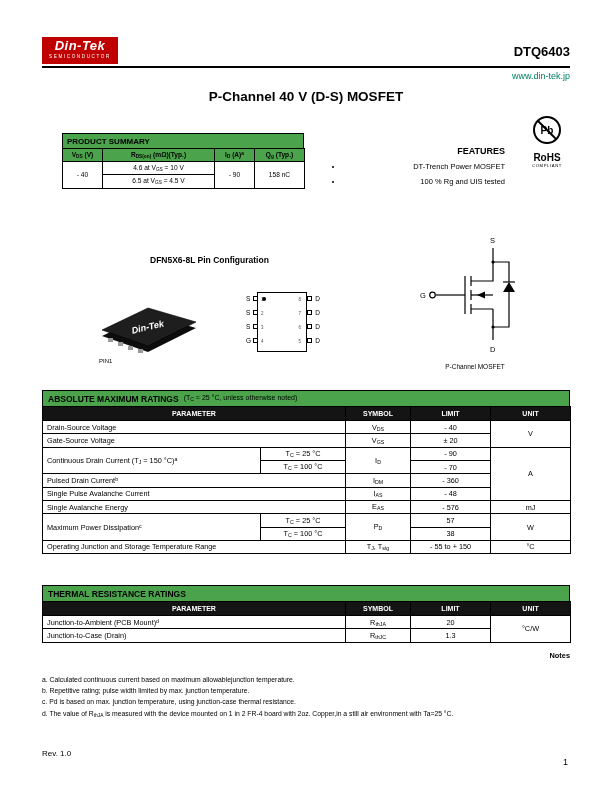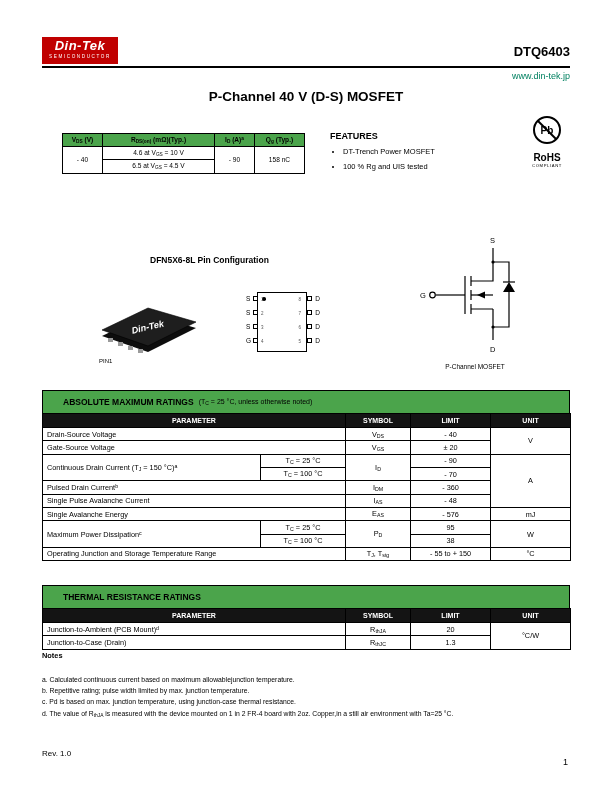--- a/index.html
+++ b/index.html
@@ -20,21 +20,21 @@
 
   
   .product-summary { position:absolute; left:62px; top:133px; width:242px; }
   .ps-title { background:#4ba44b; border:1px solid #000; border-bottom:none; font-size:8px; font-weight:bold; padding:2.5px 4px; }
   .ps-table { width:100%; border-collapse:collapse; table-layout:fixed; }
   .ps-table th, .ps-table td { border:1px solid #000; font-size:6.6px; text-align:center; padding:2px 1px; }
   .ps-table th { background:#4ba44b; font-weight:bold; }
   .ps-table td { height:13px; }
 
   
-  .features { position:absolute; left:330px; top:131px; width:175px; }
+  .features { position:absolute; left:330px; top:146px; width:175px;text-align:right; }
   .applications { position:absolute; left:330px; top:188px; width:175px; }
   .section-heading { font-size:9px; font-weight:bold; margin-bottom:6px; }
   .bullet-list { list-style:disc; padding-left:13px; }
   .bullet-list li { font-size:7.5px; margin-bottom:6px; }
   .sub-item { font-size:7.5px; padding-left:22px; margin-top:2px; }
 
   
   .rohs { position:absolute; left:522px; top:114px; width:50px; text-align:center; }
   .rohs-name { font-size:10px; font-weight:bold; margin-top:2px; }
   .rohs-compliant { font-size:4.2px; letter-spacing:0.6px; }
@@ -56,32 +56,32 @@
   .pd-rlabel { right:2px; top:0; }
 
   
   .mosfet-symbol { position:absolute; left:415px; top:232px; }
   .mosfet-caption { position:absolute; left:400px; top:363px; width:150px; text-align:center; font-size:6.5px; }
 
   
   .ratings-block { position:absolute; left:42px; width:528px; }
   .abs-max { top:390px; }
   .thermal { top:585px; }
-  .rt-title { background:#4ba44b; border:1px solid #000; border-bottom:none; height:23px; display:flex; align-items:center; padding:0 20px; }
+  .rt-title { background:#4ba44b; border:1px solid #000; border-bottom:none; height:16px; display:flex; align-items:center; padding:0 5px; }
   .rt-title-text { font-size:8.5px; font-weight:bold; }
   .rt-title-cond { font-size:7px; margin-left:5px; }
   .rt-table { width:100%; border-collapse:collapse; table-layout:fixed;padding-left:21px; }
   .rt-table th { background:#141414; color:#fff; font-size:7px; font-weight:bold; text-align:center; padding:3px 2px; border:1px solid #000; }
   .rt-table td { border:1px solid #000; font-size:7.3px; padding:1.5px 4px; height:12px; }
   .rt-table td.param { text-align:left; }
   .rt-table td.center { text-align:center; padding:1.5px 1px; }
 
   
   .notes { position:absolute; left:42px; top:651px; width:528px; }
-  .notes-title { font-size:7.4px; font-weight:bold; margin-bottom:14px; }
+  .notes-title { font-size:7.4px; font-weight:bold; margin-bottom:14px;text-align:right; }
   .note-line { font-size:6.8px; line-height:1.65; }
 
   
   .footer-rev { position:absolute; left:42px; top:749px; font-size:8px; }
   .footer-page { position:absolute; right:44px; top:757px; font-size:9px; }
 </style>
 </head>
 <body>
 
 <div class="page">
@@ -90,20 +90,21 @@
     <div class="logo-name">Din-Tek</div>
     <div class="logo-sub">SEMICONDUCTOR</div>
   </div>
   <div class="part-number">DTQ6403</div>
   <div class="header-rule"></div>
   <a class="website">www.din-tek.jp</a>
 
   <div class="doc-title">P-Channel 40 V (D-S) MOSFET</div>
 
   <div class="product-summary">
+    <div class="ps-title">PRODUCT SUMMARY</div>
     <table class="ps-table">
       <colgroup>
           <col style="width:40px">
           <col style="width:112px">
           <col style="width:40px">
           <col style="width:50px">
         </colgroup>
       <tbody>
         <tr>
           <th>V<sub>DS</sub> (V)</th>
@@ -271,21 +272,21 @@
         <tr>
           <td colspan="2" class="param">Single Avalanche Energy</td>
           <td class="center">E<sub>AS</sub></td>
           <td class="center">- 576</td>
           <td class="center">mJ</td>
         </tr>
         <tr>
           <td rowspan="2" class="param">Maximum Power Dissipation<sup>c</sup></td>
           <td class="center">T<sub>C</sub> = 25 °C</td>
           <td class="center" rowspan="2">P<sub>D</sub></td>
-          <td class="center">95</td>
+          <td class="center">57</td>
           <td class="center" rowspan="2">W</td>
         </tr>
         <tr>
           <td class="center">T<sub>C</sub> = 100 °C</td>
           <td class="center">38</td>
         </tr>
         <tr>
           <td colspan="2" class="param">Operating Junction and Storage Temperature Range</td>
           <td class="center">T<sub>J</sub>, T<sub>stg</sub></td>
           <td class="center">- 55 to + 150</td>

